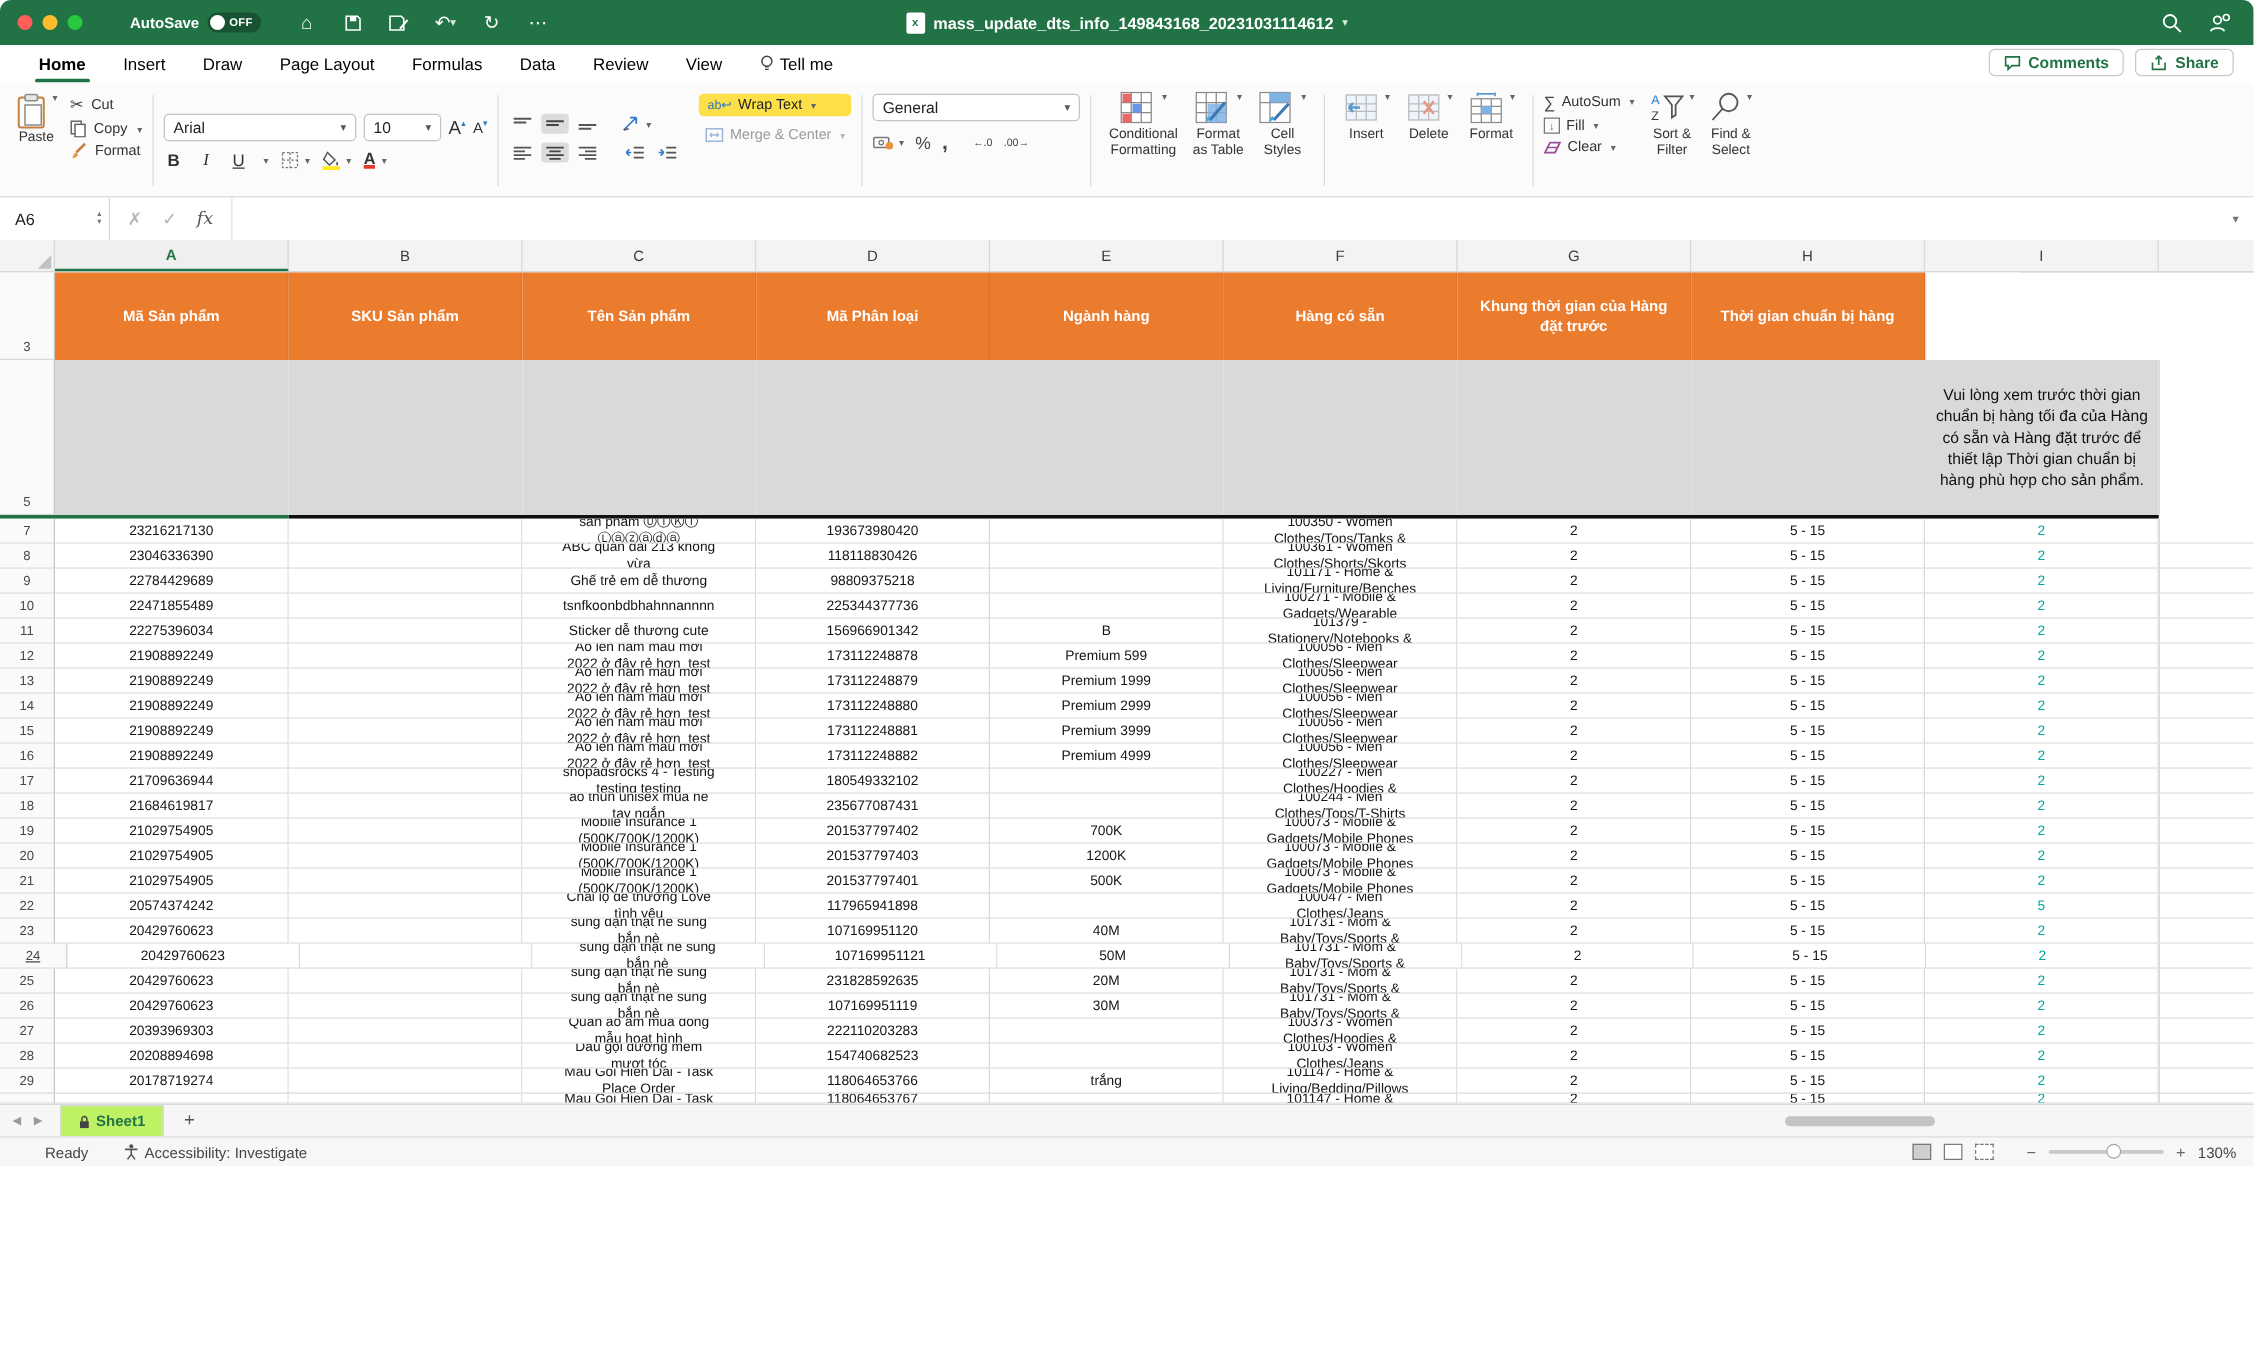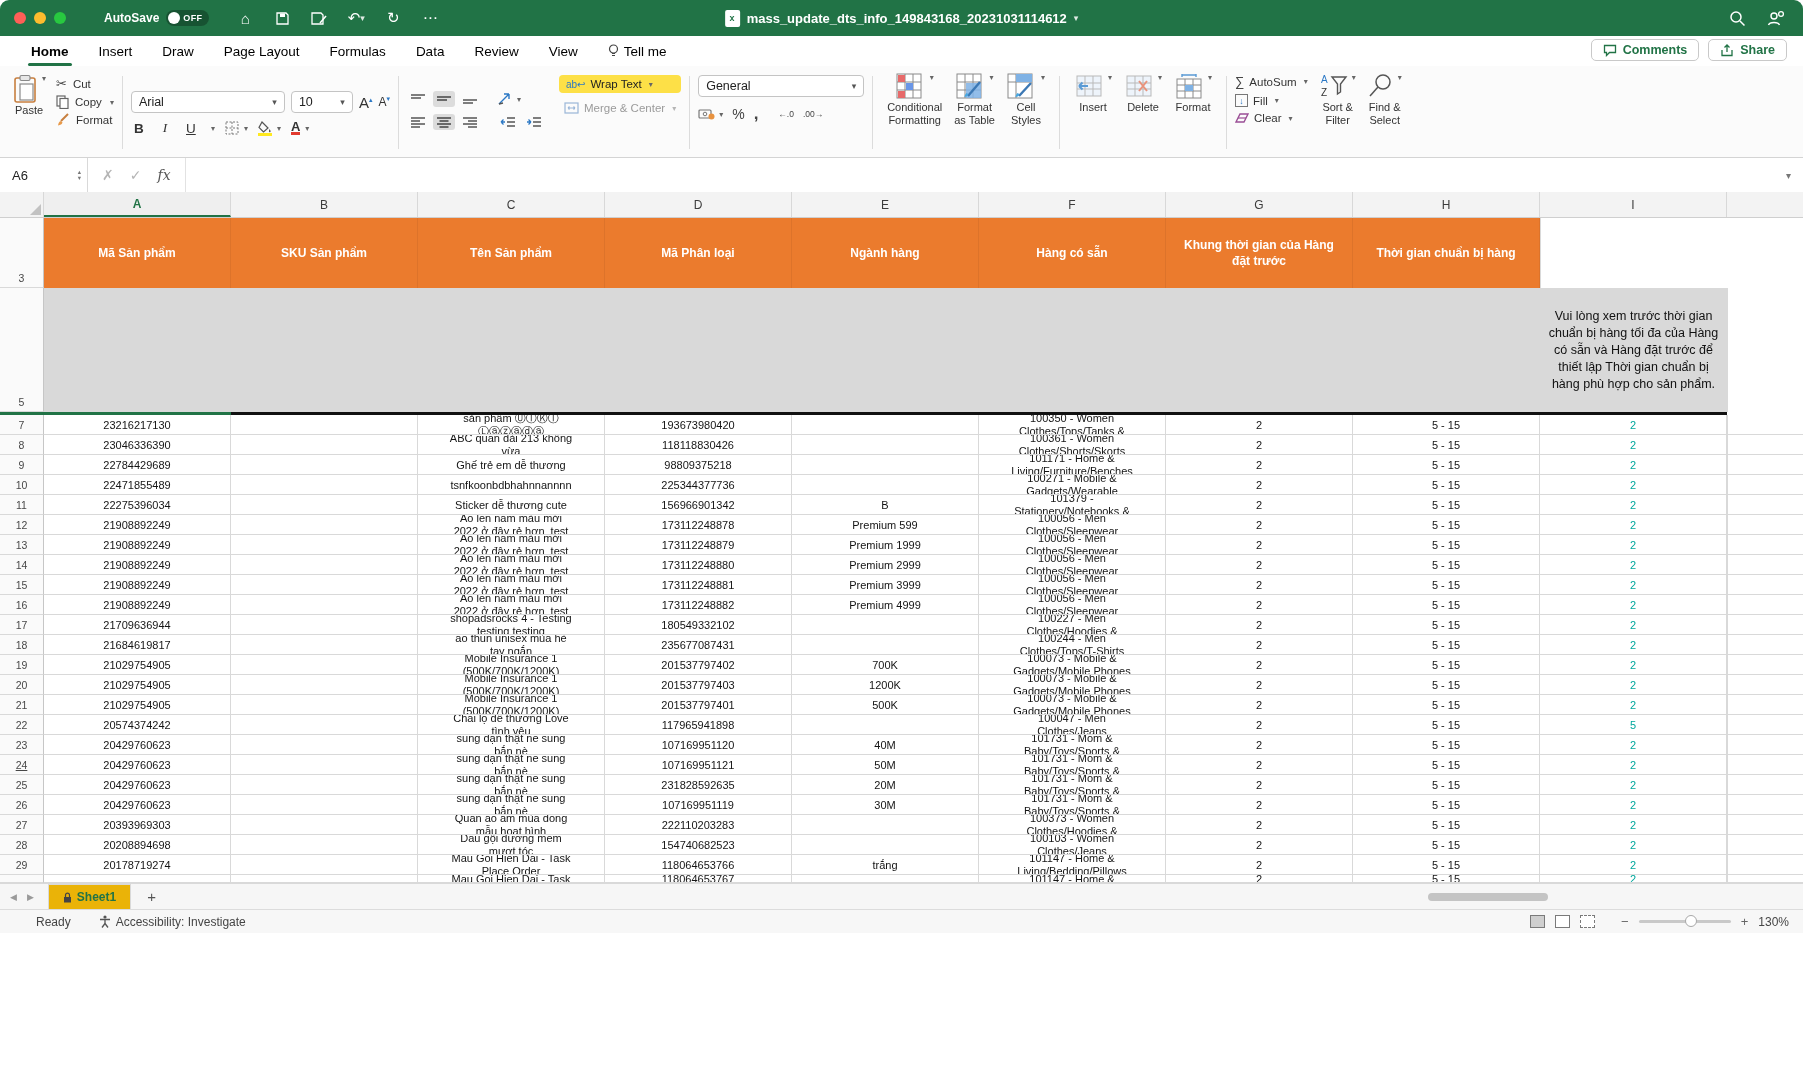--- a/index.html
+++ b/index.html
@@ -107,21 +107,21 @@
   .filler.lined{border-bottom:1px solid #D9D9D9;}
   .divider{height:3px;display:flex;}
   .div-green{background:var(--green);}
   .div-black{background:#111;}
   .teal{color:var(--teal);}
 
   
   .sheetbar{position:absolute;left:0;top:883px;width:1803px;height:26px;background:#f6f6f6;border-top:1px solid #d9d9d9;
     display:flex;align-items:center;box-sizing:border-box;}
   .nav-ar{color:#9a9a9a;font-size:9px;margin-left:10px;}
-  .sheettab{display:flex;align-items:center;gap:5px;background:#eab308;border:1px solid #d9d9d9;border-bottom:none;
+  .sheettab{display:flex;align-items:center;gap:5px;background:#bef264;border:1px solid #d9d9d9;border-bottom:none;
     height:100%;padding:0 14px;margin-left:14px;box-sizing:border-box;}
   .sheettab span{color:var(--green);font-weight:700;font-size:12px;}
   .addsheet{margin-left:16px;color:#555;font-size:15px;}
   .hscroll{position:absolute;left:1428px;top:9px;width:120px;height:8px;background:#c4c4c4;border-radius:4px;}
 
   
   .statusbar{position:absolute;left:0;top:909px;width:1803px;height:24px;background:#f7f7f7;border-top:1px solid #dcdcdc;
     display:flex;align-items:center;font-size:12px;color:#454545;box-sizing:border-box;}
   .sb-ready{margin-left:36px;}
   .sb-acc{display:flex;align-items:center;gap:5px;margin-left:28px;}
@@ -925,21 +925,21 @@
         <div class="cell twoline" style="width: 187px; height: 20px;">
           <div class="ln">101731 - Mom &amp;</div>
           <div class="ln">Baby/Toys/Sports &amp;</div>
         </div>
         <div class="cell" style="width: 187px; height: 20px;">2</div>
         <div class="cell" style="width: 187px; height: 20px;">5 - 15</div>
         <div class="cell teal" style="width: 187px; height: 20px;">2</div>
         <div class="cell filler lined" style="width: 76px; height: 20px;"></div>
       </div>
       <div class="grow">
-        <div class="gutter" style="width: 44px; height: 20px; text-decoration: underline;">24</div>
+        <div class="gutter" style="width: 54px; height: 20px; text-decoration: underline;">24</div>
         <div class="cell" style="width: 187px; height: 20px;">20429760623</div>
         <div class="cell" style="width: 187px; height: 20px;"></div>
         <div class="cell twoline" style="width: 187px; height: 20px;">
           <div class="ln">sung đạn thật ne sung</div>
           <div class="ln">bắn nè</div>
         </div>
         <div class="cell" style="width: 187px; height: 20px;">107169951121</div>
         <div class="cell" style="width: 187px; height: 20px;">50M</div>
         <div class="cell twoline" style="width: 187px; height: 20px;">
           <div class="ln">101731 - Mom &amp;</div>

